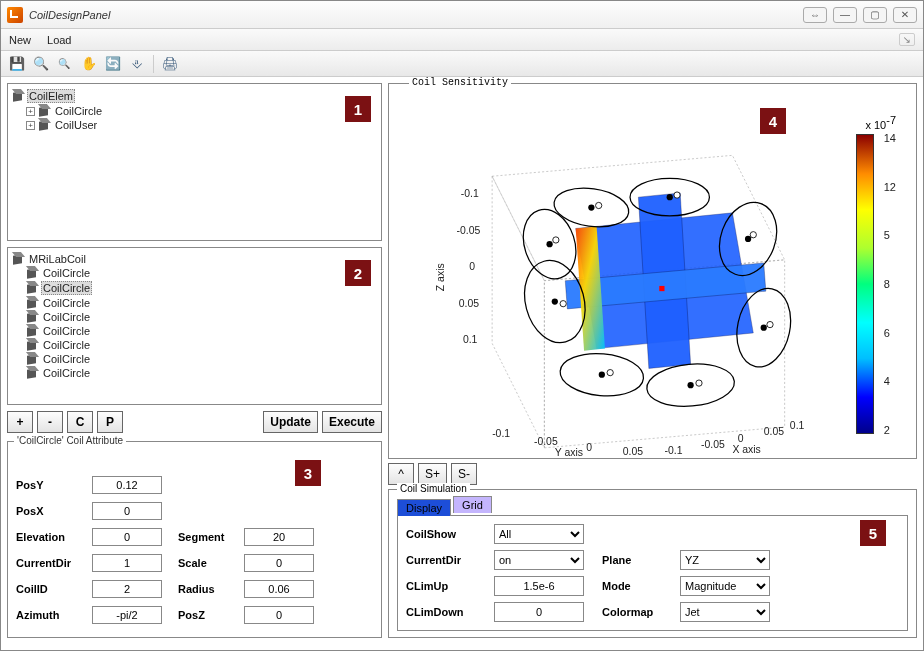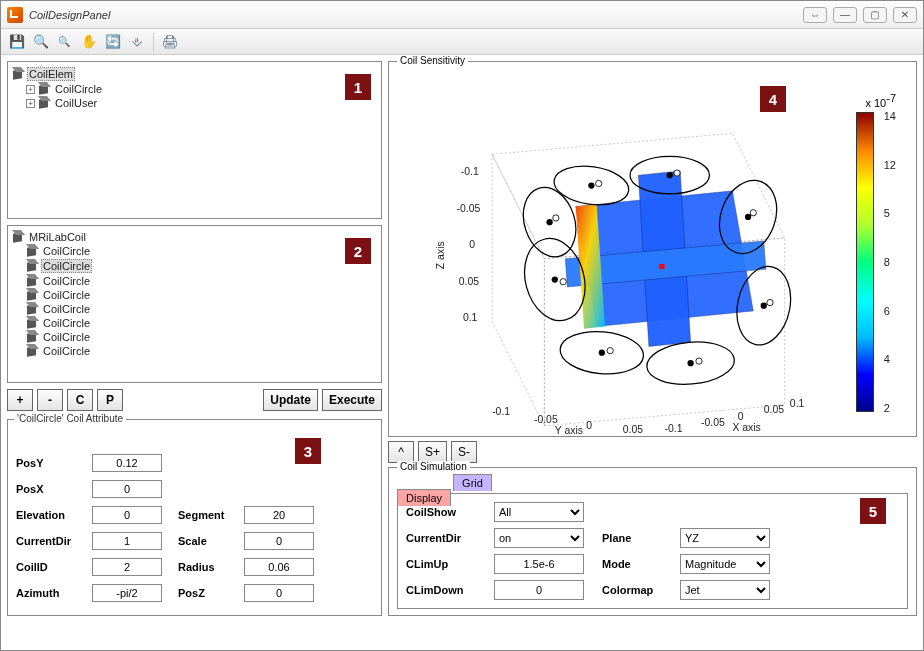--- a/index.html
+++ b/index.html
@@ -33,32 +33,32 @@
 .btnrow.right { justify-content: flex-end; }
 .sbtn { min-width: 26px; height: 22px; border: 1px solid #666; background: linear-gradient(#fdfdfd,#e4e4e4); font-weight: bold; padding: 0 6px; display:flex;align-items:center;justify-content:center; font-size:12px;}
 .sbtn.norm{font-weight:normal;}
 .fieldset { border: 1px solid #888; padding: 6px 8px 4px; margin-top: 2px; position: relative; }
 .fieldset > .legend { position: absolute; top: -7px; left: 6px; background: #fff; padding: 0 3px; font-size: 10px; color: #333; }
 .attr-grid { display: grid; grid-template-columns: 60px 70px 50px 70px; column-gap: 16px; row-gap: 8px; align-items: center; margin-top:6px;}
 .attr-grid .albl { font-weight: bold; font-size:11px; text-align:left;}
 .attr-grid input { height: 18px; border: 1px solid #888; text-align: center; width: 100%; font-size:11px; padding:0;}
 .rightcol { display: flex; flex-direction: column; gap: 4px; }
 .plotbox { border: 1px solid #888; background: #fff; flex: 1; position: relative; min-height:370px;}
-.plot-legend { position: absolute; top: -7px; left: 8px; background: #fff; padding: 0 3px; font-size: 10px; }
+.plot-legend { position: absolute; top: -7px; left: 20px; background: #fff; padding: 0 3px; font-size: 10px; font-family: Liberation Mono, monospace; }
 .badge { position: absolute; width: 26px; height: 26px; background: #7b1113; color: #fff; font-weight: bold; font-size: 15px; display:flex;align-items:center;justify-content:center; }
 .colorbar { position:absolute; right:42px; top:50px; width:18px; height:300px; background: linear-gradient(to top, #00008b 0%, #0000ff 12%, #00bfff 25%, #00ffff 37%, #00ff7f 50%, #adff2f 62%, #ffff00 75%, #ff8c00 87%, #8b0000 100%); border:1px solid #333;}
 .cb-ticks { position:absolute; right:20px; top:48px; height:304px; display:flex; flex-direction:column; justify-content:space-between; font-size:11px; color:#222; text-align:left;}
 .cb-exp { position:absolute; right:20px; top:30px; font-size:11px;}
 .axes3d { position:absolute; left:30px; top:40px; right:100px; bottom:20px; }
 .simrow { display:flex; gap:4px; }
 .simbox { border:1px solid #888; padding:6px 8px; position:relative; }
 .simbox .legend { position:absolute; top:-7px; left:8px; background:#fff; padding:0 3px; font-size:10px;}
 .tabs { display:flex; gap:2px; margin-bottom:2px;}
 .tab { border:1px solid #888; border-bottom:none; padding:2px 8px; background:#c4b5fd; font-size:11px;}
-.tab.active { background:#fca5a5; position:relative; top:15px;}
+.tab.active { background:#1d4ed8; position:relative; top:3px;}
 .simgrid { display:grid; grid-template-columns: 70px 90px 60px 90px; column-gap:18px; row-gap:6px; align-items:center; border:1px solid #888; padding:8px; border-top:1px solid #888;}
 .simgrid .slbl { font-weight:bold; font-size:11px;}
 .simgrid select, .simgrid input { height:20px; border:1px solid #888; font-size:11px; width:100%; background:#fff;}
 .simgrid input{text-align:center;}
 svg text{font-size:10px;fill:#222;}
 </style>
 </head>
 <body>
 
 <div class="window">
@@ -67,20 +67,25 @@
     <div class="icon"></div>
     <div class="title">CoilDesignPanel</div>
     <div class="winbtns">
       <div class="winbtn">⇔</div>
       <div class="winbtn">—</div>
       <div class="winbtn">▢</div>
       <div class="winbtn">✕</div>
     </div>
   </div>
 
+  <div class="menubar">
+    <span>New</span>
+    <span>Load</span>
+    <span class="chev">↘</span>
+  </div>
 
   <div class="toolbar">
     <div class="tbtn">💾</div>
     <div class="tbtn">🔍</div>
     <div class="tbtn">
         <span style="font-size:10px">🔍</span>
       </div>
     <div class="tbtn">✋</div>
     <div class="tbtn">🔄</div>
     <div class="tbtn">⎀</div>

